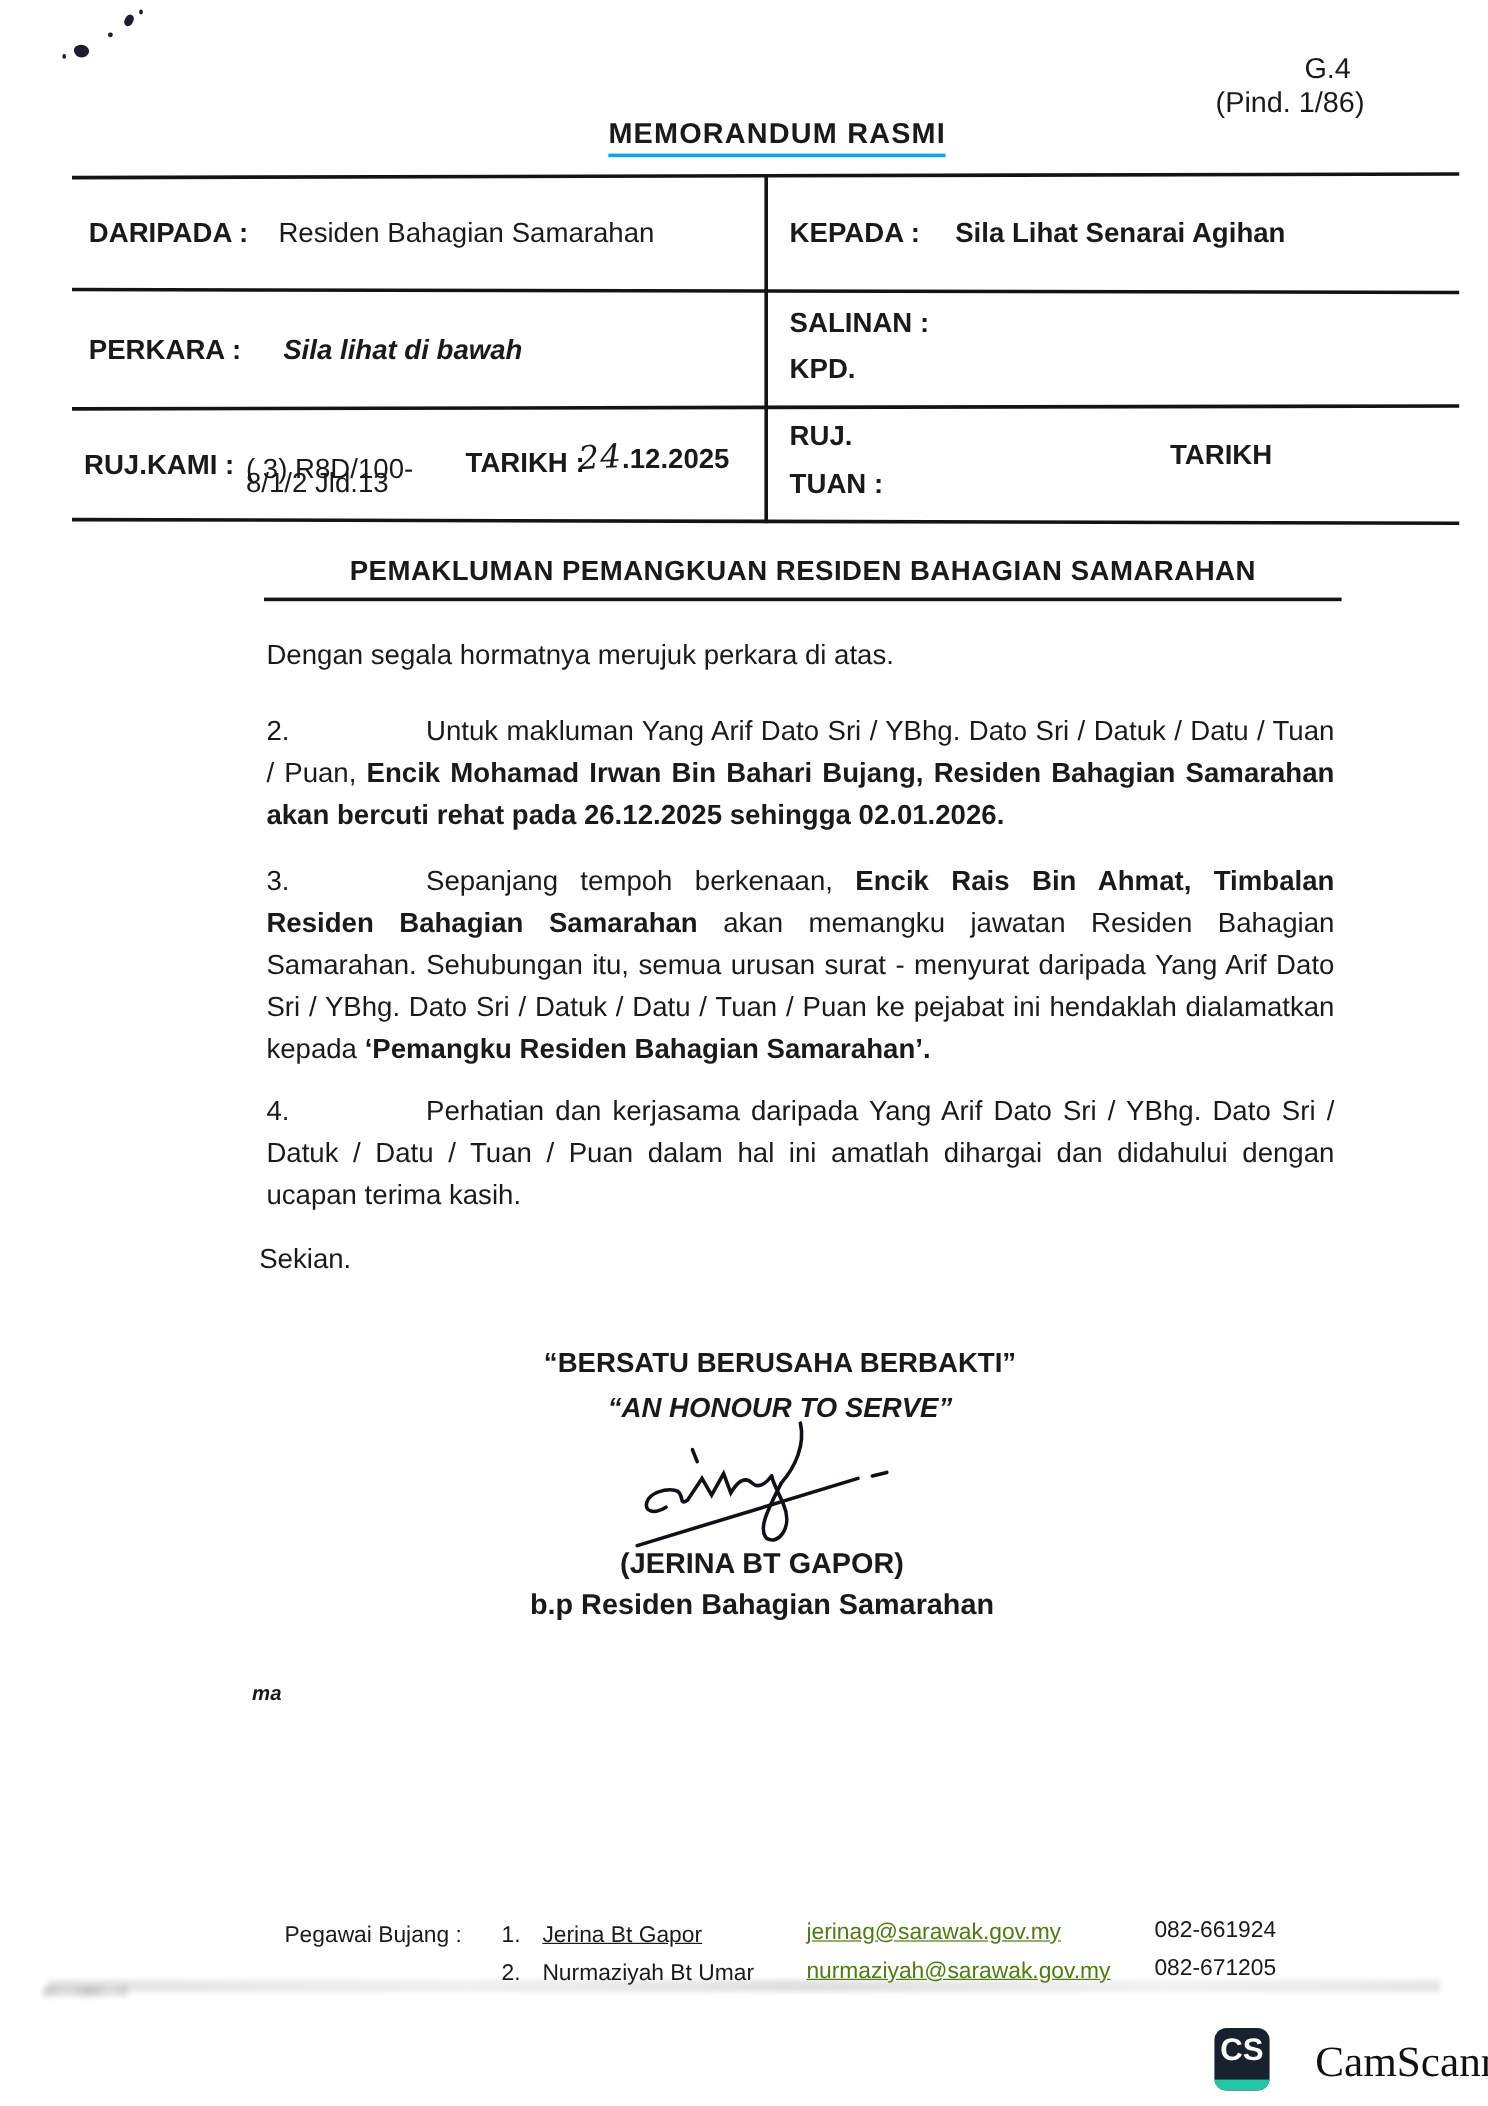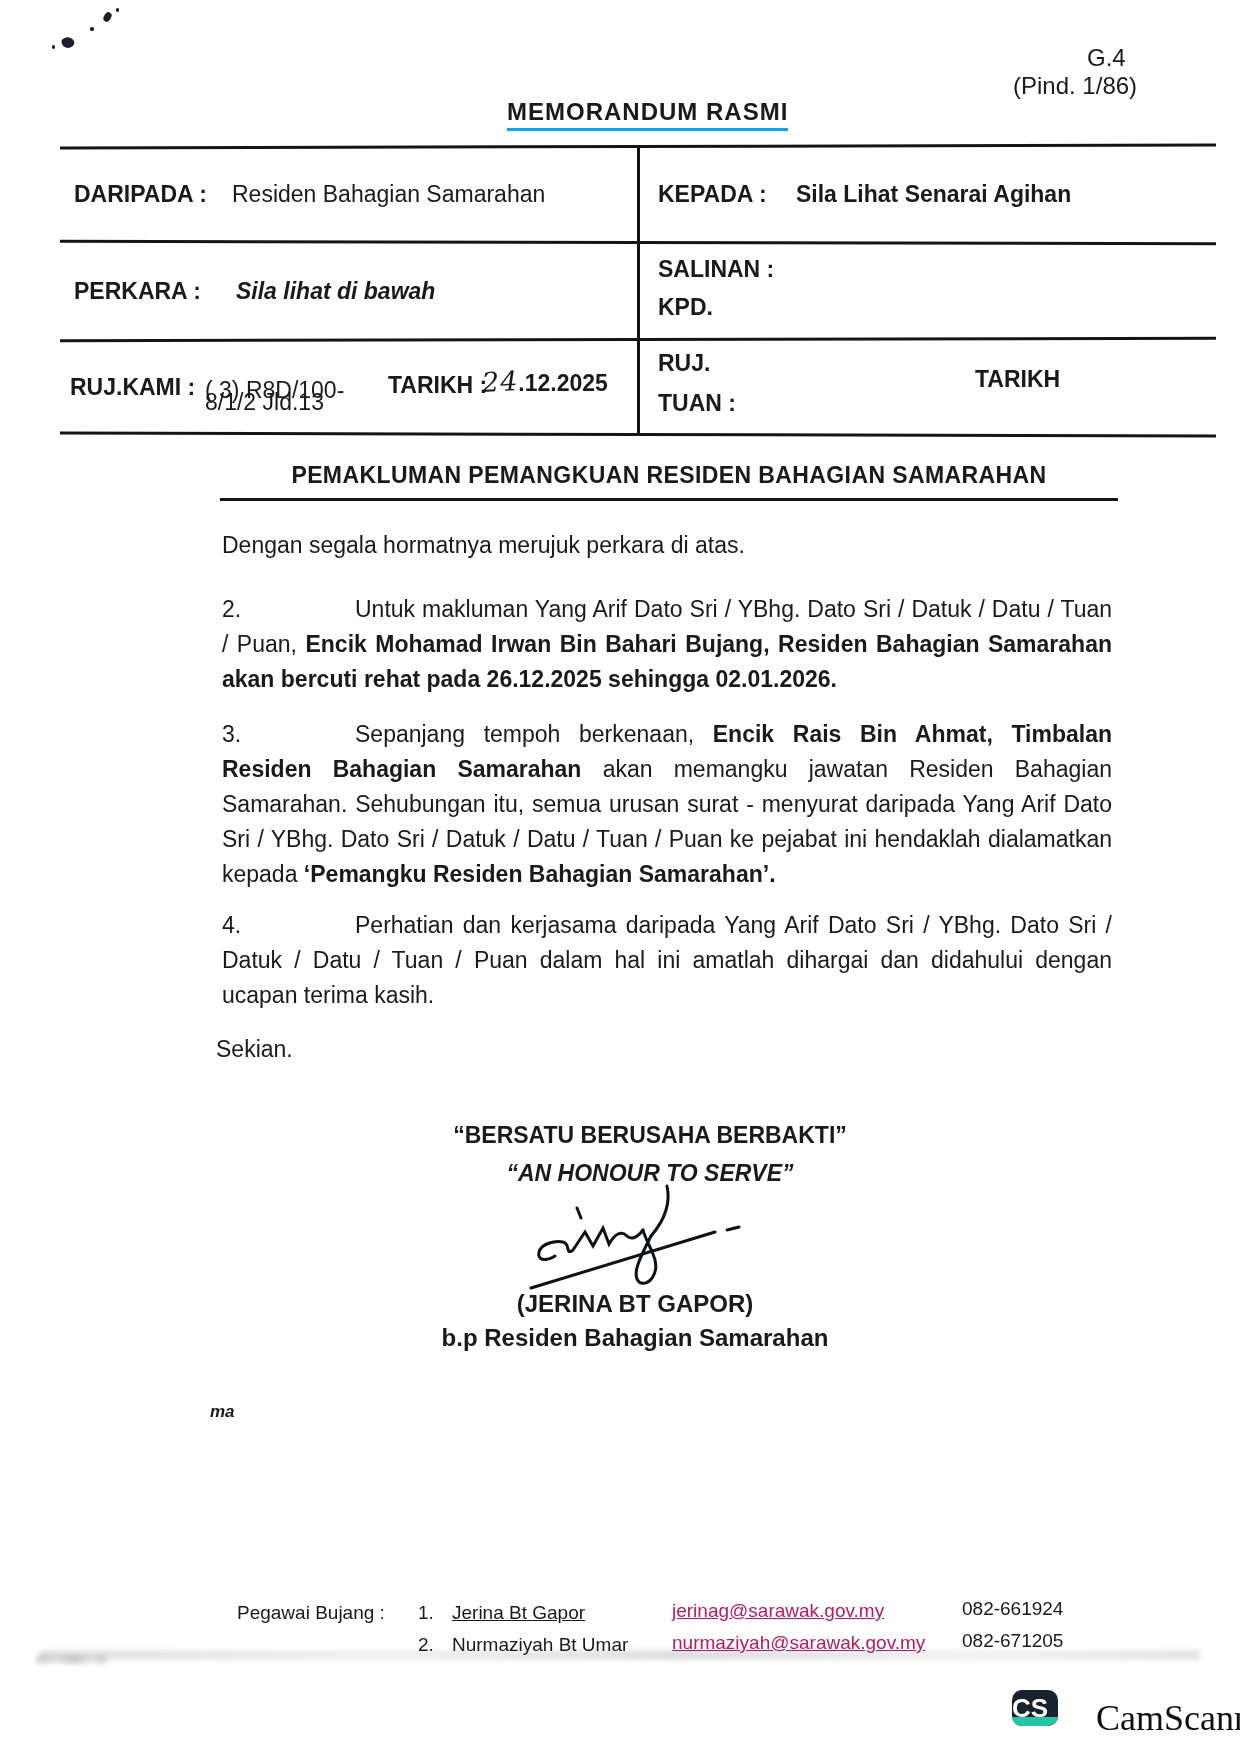--- a/index.html
+++ b/index.html
@@ -27,26 +27,26 @@
         text-align:justify;}
   .para .num{position:absolute;left:0;top:0;}
   .para .content{display:block;text-indent:133px;}
   .plain{font-size:23px;line-height:35px;}
   .motto{left:60px;width:1180px;text-align:center;font-size:23px;font-weight:700;
          white-space:nowrap;}
   .handwrite{font-family:"DejaVu Serif",serif;font-style:italic;font-size:27px;
              display:inline-block;transform:rotate(-3deg);letter-spacing:1px;}
   .sig-block{left:395px;width:480px;text-align:center;white-space:nowrap;}
   .foot{font-size:19px;white-space:nowrap;}
-  .email{text-decoration:underline;color:#be185d;}
+  .email{text-decoration:underline;color:#4d7c0f;}
   .smudge{position:absolute;opacity:.28;filter:blur(2px);
           background:linear-gradient(90deg,#9a9a9a 0%,#c9c9c9 30%,#8f8f8f 55%,#cfcfcf 80%,#a5a5a5 100%);}
   
-  .cs-icon{left:1012px;top:1690px;width:46px;height:36px;border-radius:10px;
-           background:#18222f;overflow:hidden;}
+  .cs-icon{left:1012px;top:1690px;width:46px;height:52px;border-radius:10px;
+           background:#18222f;overflow:hidden;text-align:center;}
   .cs-icon .cs-txt{color:#ffffff;font-weight:700;font-size:26px;line-height:36px;
                    font-family:"Liberation Sans",sans-serif;}
   .cs-icon .cs-strip{position:absolute;left:0;bottom:0;width:46px;height:9px;background:#24c7a5;}
   .cs-brand{left:1066px;top:1697px;font-family:"Liberation Serif",serif;
             font-size:36px;color:#101010;white-space:nowrap;margin-left:30px;}
 </style>
 </head>
 <body>
 
 <span class="ink" style="left:104px;top:12px;width:7px;height:10px;transform:rotate(28deg);"></span>

